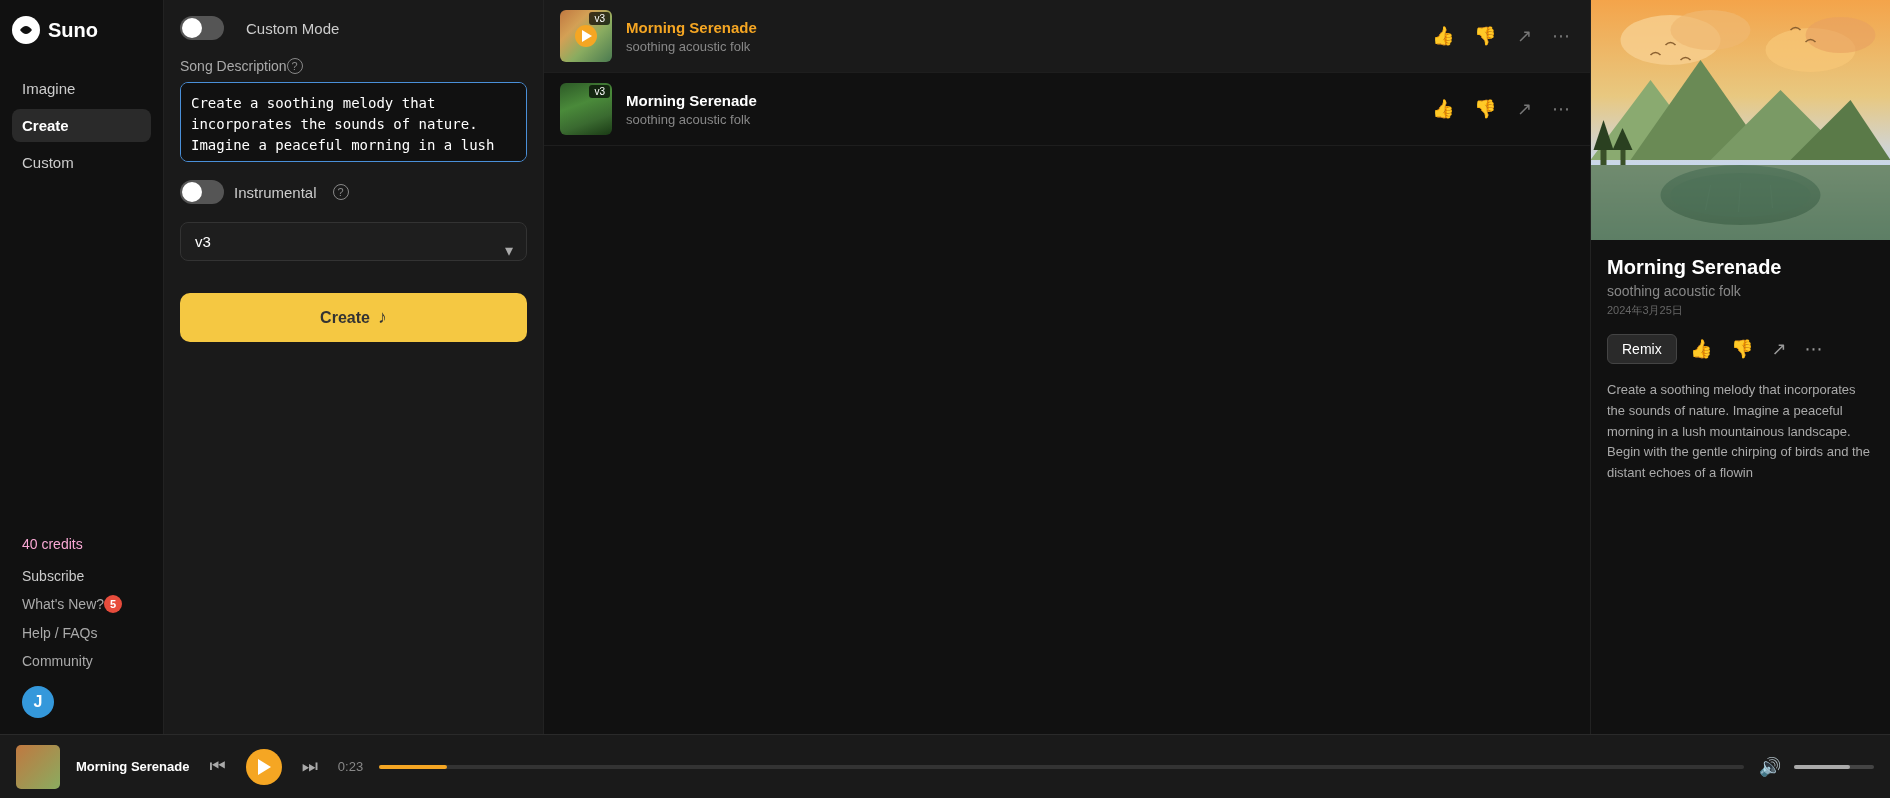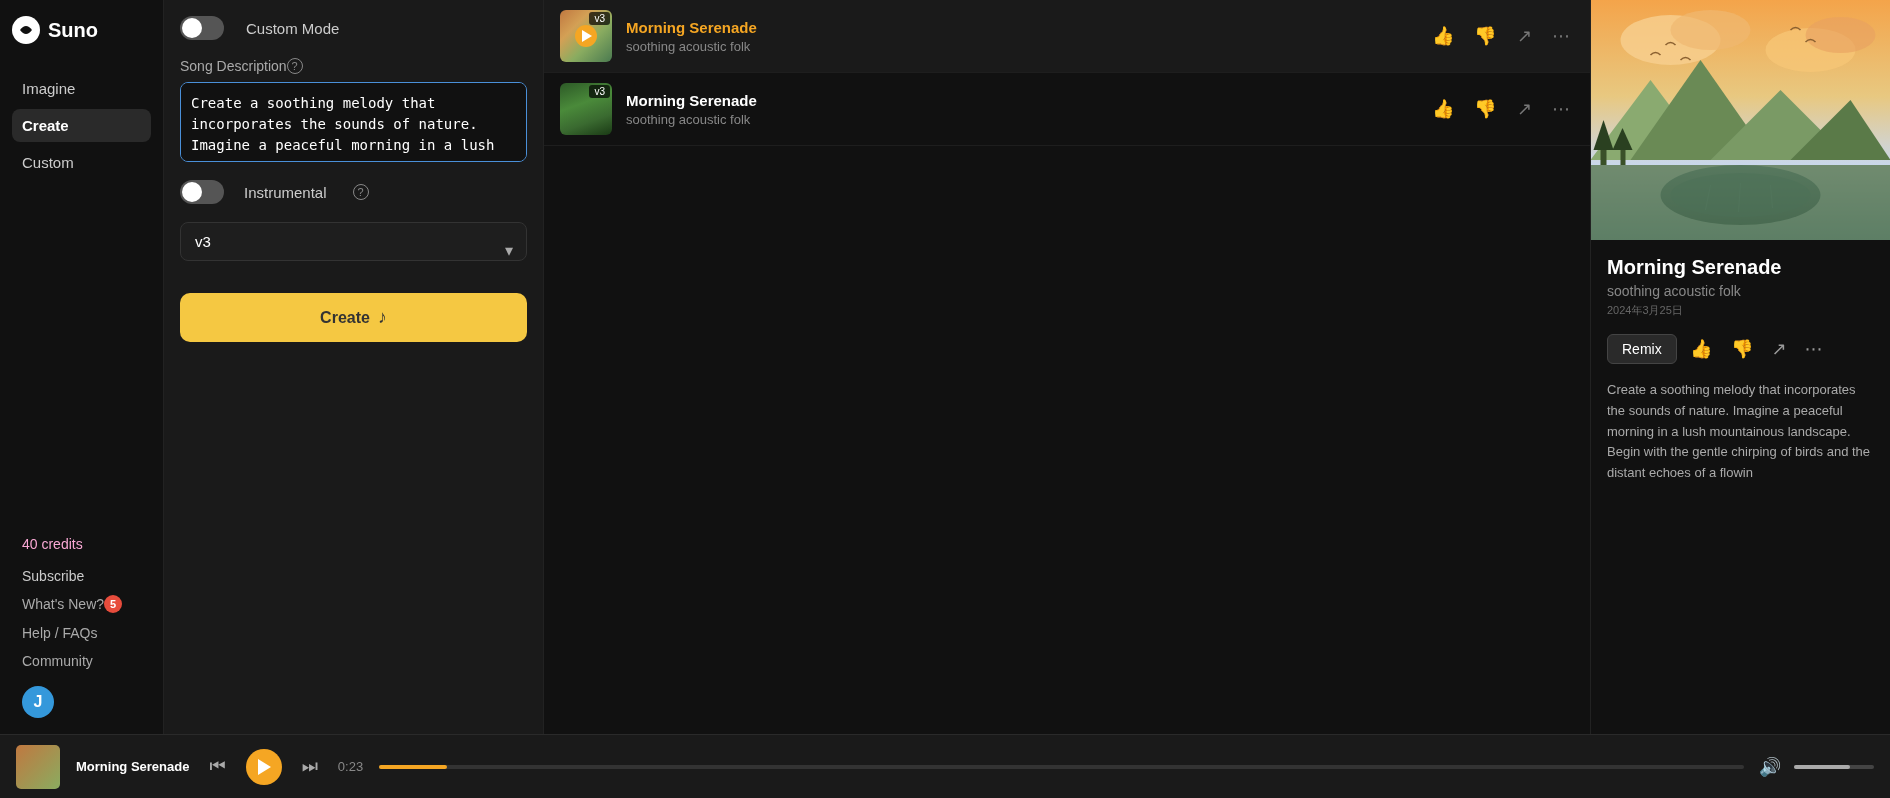--- a/index.html
+++ b/index.html
@@ -190,21 +190,21 @@
       padding: 10px;
       resize: none;
       outline: none;
       margin-bottom: 14px;
       line-height: 1.5;
     }
 
     .instrumental-row {
       display: flex;
       align-items: center;
-      gap: 20px;
+      gap: 10px;
       margin-bottom: 18px;
     }
 
     .instrumental-label {
       font-size: 15px;
       color: #ccc;
     }
 
     .version-select {
       width: 100%;

